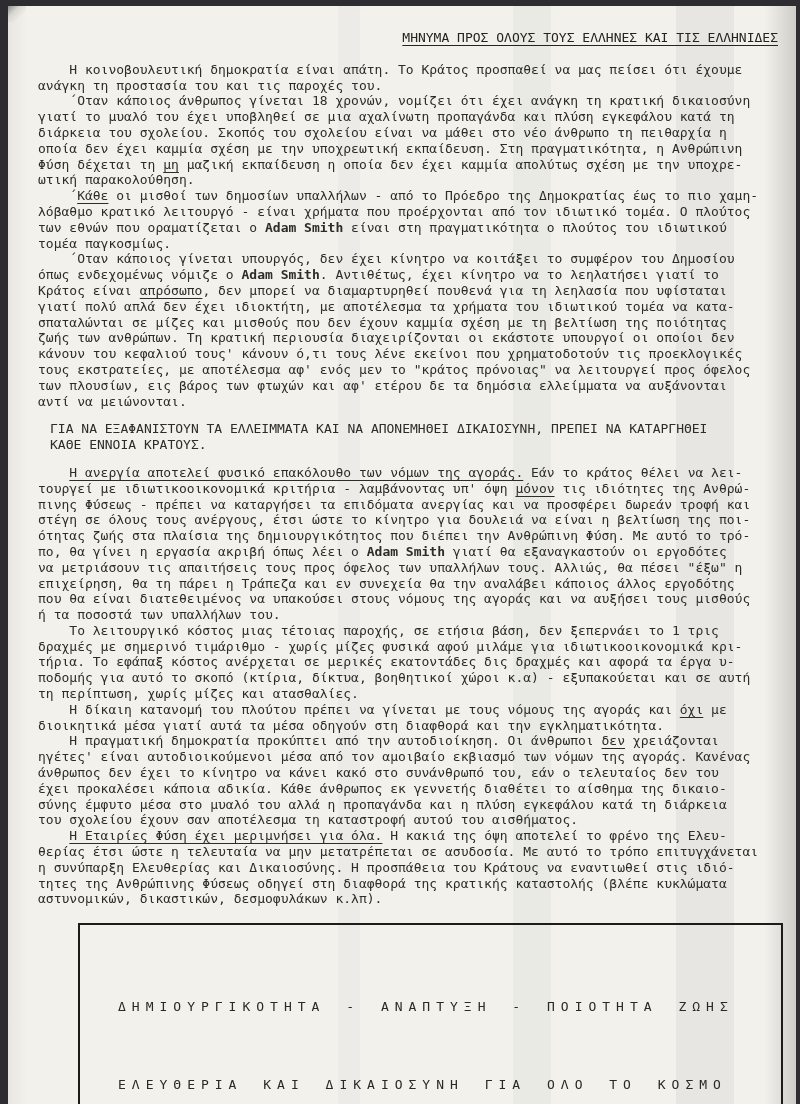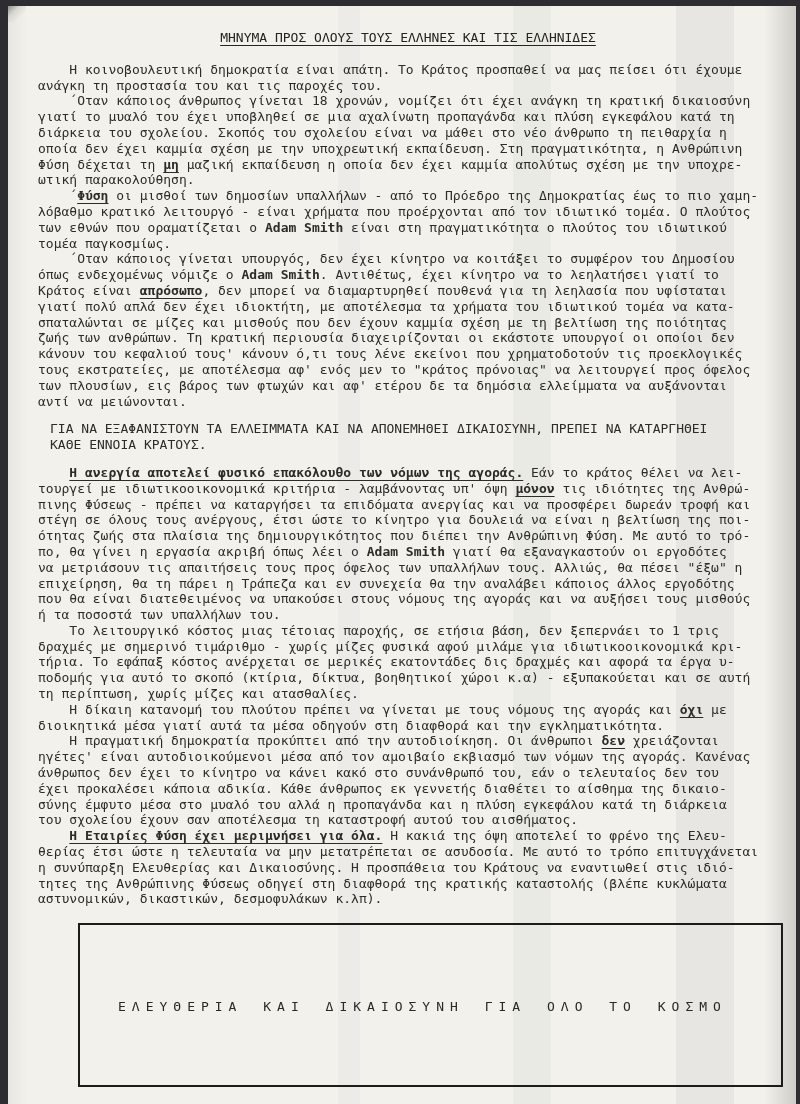--- a/index.html
+++ b/index.html
@@ -28,37 +28,36 @@
   .streak.s2{left:668px; width:58px; background:rgba(140,140,135,0.10);}
   .streak.s3{left:330px; width:22px; background:rgba(140,140,135,0.05);}
 
   .content{
     position:relative;
     padding:24px 18px 0 30px;
     font-size:13px;
     line-height:15.8px;
   }
   .title{
-    text-align:center;
+    text-align:right;
     text-decoration:underline;
     text-underline-offset:3px;
     text-decoration-thickness:1px;
     color:#26241f;
     margin:0 0 16px 0;
     white-space:pre;
   }
   .para{
     white-space:pre-wrap;
     margin:0;
   }
   .para u, .title u{
     text-decoration:underline;
     text-underline-offset:3px;
     text-decoration-thickness:1px;
-    font-weight:bold;
   }
   .para b{font-weight:bold;}
   .center-heading{
     white-space:pre-wrap;
     text-align:left;
     margin:12px;
   }
   .slogan-box{
     margin:16px 0 0 40px;
     width:663px;
@@ -84,21 +83,21 @@
     <div class="title">ΜΗΝΥΜΑ ΠΡΟΣ ΟΛΟΥΣ ΤΟΥΣ ΕΛΛΗΝΕΣ ΚΑΙ ΤΙΣ ΕΛΛΗΝΙΔΕΣ</div>
 
     <div class="para">    Η κοινοβουλευτική δημοκρατία είναι απάτη. Το Κράτος προσπαθεί να μας πείσει ότι έχουμε
 ανάγκη τη προστασία του και τις παροχές του.</div>
     <div class="para">    ΄Οταν κάποιος άνθρωπος γίνεται 18 χρονών, νομίζει ότι έχει ανάγκη τη κρατική δικαιοσύνη
 γιατί το μυαλό του έχει υποβληθεί σε μια αχαλίνωτη προπαγάνδα και πλύση εγκεφάλου κατά τη
 διάρκεια του σχολείου. Σκοπός του σχολείου είναι να μάθει στο νέο άνθρωπο τη πειθαρχία η
 οποία δεν έχει καμμία σχέση με την υποχρεωτική εκπαίδευση. Στη πραγματικότητα, η Ανθρώπινη
 Φύση δέχεται τη <u>μη</u> μαζική εκπαίδευση η οποία δεν έχει καμμία απολύτως σχέση με την υποχρε-
 ωτική παρακολούθηση.</div>
-    <div class="para">    ΄<u>Φύση</u> οι μισθοί των δημοσίων υπαλλήλων - από το Πρόεδρο της Δημοκρατίας έως το πιο χαμη-
+    <div class="para">    ΄<u>Κάθε</u> οι μισθοί των δημοσίων υπαλλήλων - από το Πρόεδρο της Δημοκρατίας έως το πιο χαμη-
 λόβαθμο κρατικό λειτουργό - είναι χρήματα που προέρχονται από τον ιδιωτικό τομέα. Ο πλούτος
 των εθνών που οραματίζεται ο <b>Adam Smith</b> είναι στη πραγματικότητα ο πλούτος του ιδιωτικού
 τομέα παγκοσμίως.</div>
     <div class="para">    ΄Οταν κάποιος γίνεται υπουργός, δεν έχει κίνητρο να κοιτάξει το συμφέρον του Δημοσίου
 όπως ενδεχομένως νόμιζε ο <b>Adam Smith</b>. Αντιθέτως, έχει κίνητρο να το λεηλατήσει γιατί το
 Κράτος είναι <u>απρόσωπο</u>, δεν μπορεί να διαμαρτυρηθεί πουθενά για τη λεηλασία που υφίσταται
 γιατί πολύ απλά δεν έχει ιδιοκτήτη, με αποτέλεσμα τα χρήματα του ιδιωτικού τομέα να κατα-
 σπαταλώνται σε μίζες και μισθούς που δεν έχουν καμμία σχέση με τη βελτίωση της ποιότητας
 ζωής των ανθρώπων. Τη κρατική περιουσία διαχειρίζονται οι εκάστοτε υπουργοί οι οποίοι δεν
 κάνουν του κεφαλιού τους' κάνουν ό,τι τους λένε εκείνοι που χρηματοδοτούν τις προεκλογικές
@@ -132,17 +131,18 @@
 έχει προκαλέσει κάποια αδικία. Κάθε άνθρωπος εκ γεννετής διαθέτει το αίσθημα της δικαιο-
 σύνης έμφυτο μέσα στο μυαλό του αλλά η προπαγάνδα και η πλύση εγκεφάλου κατά τη διάρκεια
 του σχολείου έχουν σαν αποτέλεσμα τη καταστροφή αυτού του αισθήματος.</div>
     <div class="para">    <u>Η Εταιρίες Φύση έχει μεριμνήσει για όλα.</u> Η κακιά της όψη αποτελεί το φρένο της Ελευ-
 θερίας έτσι ώστε η τελευταία να μην μετατρέπεται σε ασυδοσία. Με αυτό το τρόπο επιτυγχάνεται
 η συνύπαρξη Ελευθερίας και Δικαιοσύνης. Η προσπάθεια του Κράτους να εναντιωθεί στις ιδιό-
 τητες της Ανθρώπινης Φύσεως οδηγεί στη διαφθορά της κρατικής καταστολής (βλέπε κυκλώματα
 αστυνομικών, δικαστικών, δεσμοφυλάκων κ.λπ).</div>
 
     <div class="slogan-box">
+      <div>ΔΗΜΙΟΥΡΓΙΚΟΤΗΤΑ - ΑΝΑΠΤΥΞΗ - ΠΟΙΟΤΗΤΑ ΖΩΗΣ</div>
       <div>ΕΛΕΥΘΕΡΙΑ ΚΑΙ ΔΙΚΑΙΟΣΥΝΗ ΓΙΑ ΟΛΟ ΤΟ ΚΟΣΜΟ</div>
     </div>
 
   </div>
 </div>
 
 </body></html>

